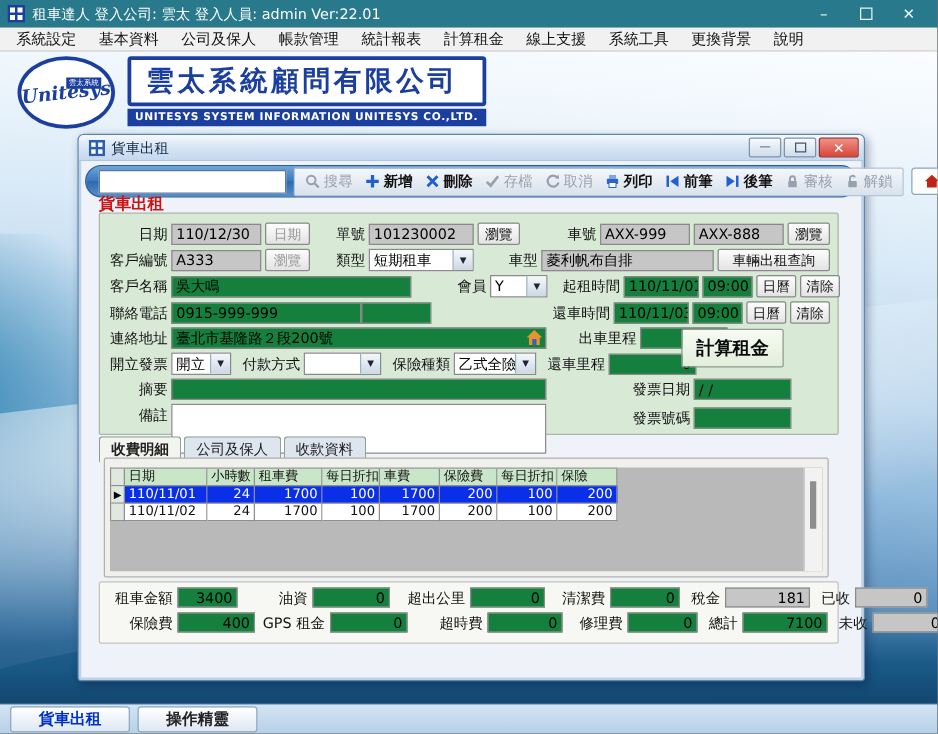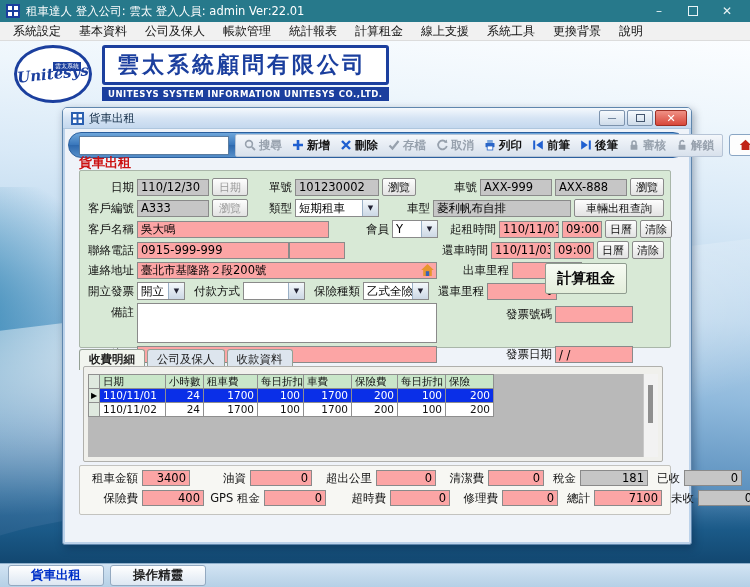--- a/index.html
+++ b/index.html
@@ -57,31 +57,31 @@
               font-weight:bold;font-size:11px;}
   
   .toolbar{margin:3px 5px 2px 5px;height:26px;border-radius:13px;border:1px solid #2a5f9e;
     background:linear-gradient(#6ea6da,#3a78bc 48%,#2e69ae 52%,#568fc9);
     display:flex;align-items:center;padding:0 10px;gap:6px;box-sizing:border-box;}
   .search-input{width:160px;height:17px;border:1px solid #5a7ca0;background:#fff;font-size:11px;padding:0 3px;}
   .tool-strip{display:flex;align-items:center;height:21px;border-radius:2px;padding:0 3px;
     background:linear-gradient(#f4f7fb,#d8e1ec);border:1px solid #b6c4d6;}
   .tbtn{display:flex;align-items:center;gap:3px;padding:0 5px;font-size:11.5px;font-weight:bold;color:#111;
         white-space:nowrap;height:100%;}
-  .tbtn.dis{color:#97a1ad;font-weight:bold;justify-content:center;}
+  .tbtn.dis{color:#97a1ad;font-weight:normal;justify-content:center;}
   .nav-group{margin-left:auto;display:flex;gap:8px;}
   .navbtn{display:flex;align-items:center;gap:5px;background:#fdfdfd;border:1px solid #8aa6c4;border-radius:3px;
           height:20px;padding:0 9px;color:#a01810;font-weight:bold;font-size:12px;}
   
   .heading{position:absolute;left:16px;top:46px;color:#cc1212;font-weight:bold;font-size:13px;}
   .gpanel{position:absolute;left:16px;top:62px;width:592px;height:178px;background:#d8e9d6;
           border:1px solid #a9b6a9;border-radius:2px;box-sizing:border-box;padding:7px 6px 0 8px;}
   .frow{display:flex;align-items:center;margin-bottom:3px;gap:3px;}
   .lbl{font-size:11.5px;color:#111;text-align:right;white-space:nowrap;flex:none;}
-  .field{height:17px;background:#fca5a5;border:1px solid #8a8a8a;font-size:11.5px;display:flex;align-items:center;
+  .field{height:17px;background:#15803d;border:1px solid #8a8a8a;font-size:11.5px;display:flex;align-items:center;
          padding:0 3px;box-sizing:border-box;flex:none;overflow:hidden;white-space:nowrap;}
   .field.ro{background:#c6c6c6;}
   .field.num{justify-content:flex-end;}
   .btn{height:18px;background:linear-gradient(#fdfdfd,#e3e3e3);border:1px solid #8a8a8a;border-radius:2px;
        font-size:11px;display:flex;align-items:center;justify-content:center;padding:0 4px;color:#111;
        white-space:nowrap;flex:none;box-sizing:border-box;}
   .btn.dis{color:#9a9a9a;}
   .dd{height:18px;background:#fff;border:1px solid #8a8a8a;display:flex;align-items:center;font-size:11.5px;
       position:relative;padding:0 16px 0 3px;box-sizing:border-box;flex:none;overflow:hidden;white-space:nowrap;}
   .dd .arrow{position:absolute;right:0;top:0;bottom:0;width:15px;
@@ -405,35 +405,35 @@
         </span>
         <span class="lbl" style="width:52px">保險種類</span>
         <span class="dd" style="width:66px">
           <span>乙式全險</span>
           <span class="arrow">▼</span>
         </span>
         <span class="lbl" style="width:52px">還車里程</span>
         <span class="field num" style="width:70px">0</span>
       </div>
 
+      <div class="frow">
+        <span class="lbl" style="width:46px">摘要</span>
+        <span class="field" style="width:300px"></span>
+        <span class="fsp"></span>
+        <span class="lbl" style="width:52px">發票日期</span>
+        <span class="field" style="width:78px">/ /</span>
+        <span class="sp" style="width:28px"></span>
+      </div>
+
       <div class="frow" style="align-items:flex-start">
         <span class="lbl" style="width:46px;margin-top:2px">備註</span>
         <textarea class="note" style=""></textarea>
         <span class="fsp"></span>
         <span class="lbl" style="width:52px;margin-top:4px">發票號碼</span>
         <span class="field" style="width:78px;margin-top:3px"></span>
-        <span class="sp" style="width:28px"></span>
-      </div>
-
-      <div class="frow">
-        <span class="lbl" style="width:46px">摘要</span>
-        <span class="field" style="width:300px"></span>
-        <span class="fsp"></span>
-        <span class="lbl" style="width:52px">發票日期</span>
-        <span class="field" style="width:78px">/ /</span>
         <span class="sp" style="width:28px"></span>
       </div>
 
       <div class="calc-btn">計算租金</div>
     </div>
 
     <div class="tabs">
       <span class="tab active">收費明細</span>
       <span class="tab">公司及保人</span>
       <span class="tab">收款資料</span>

